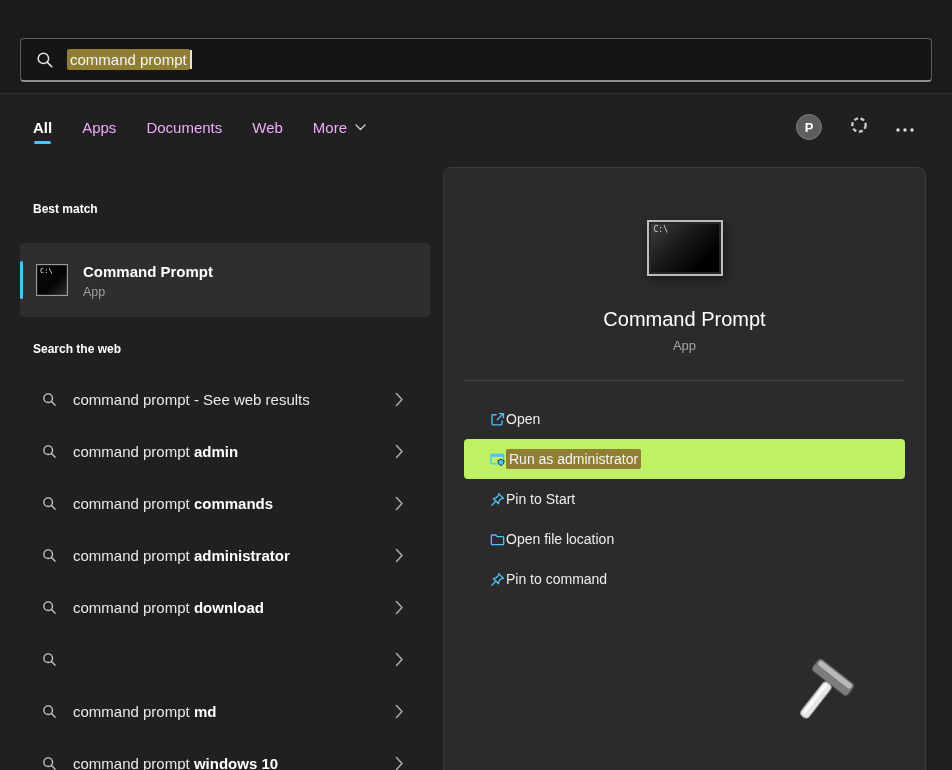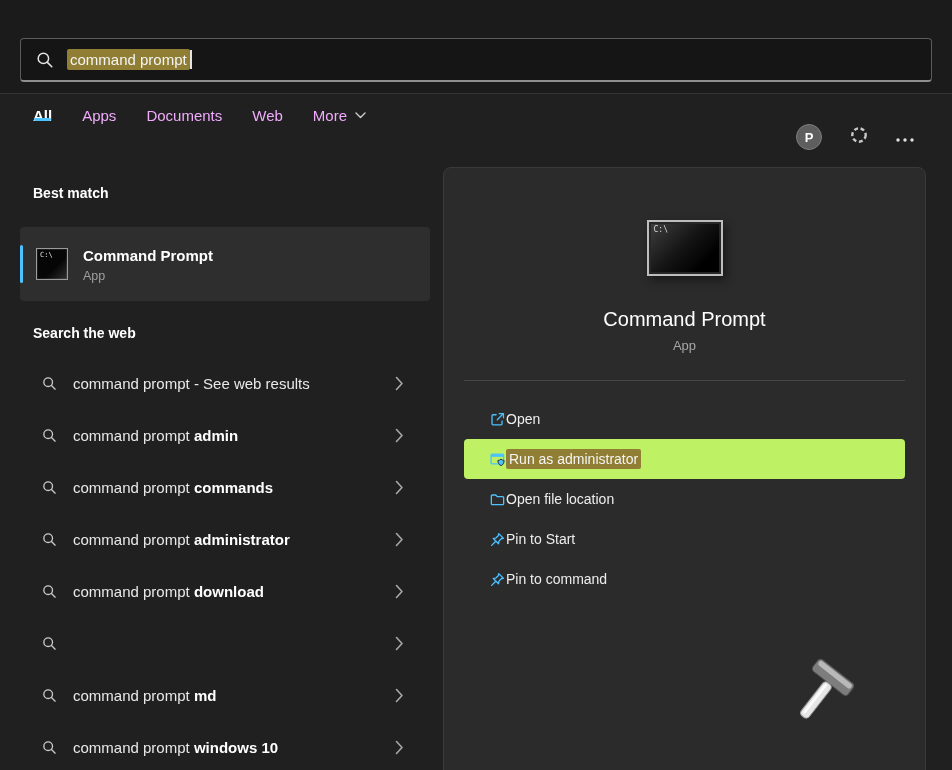--- a/index.html
+++ b/index.html
@@ -15,39 +15,39 @@
     height:44px; background:#151515; border:1px solid #5c5c5c; border-bottom:2px solid #8f8f8f;
     border-radius:4px; display:flex; align-items:center; padding:0 15px; gap:13px;
   }
   .query { font-size:15px; display:flex; align-items:center; }
   .hl {
     background:var(--highlight-yellow,#8f7e33); color:#f5f5f5;
     padding:2px 3px; border-radius:2px;
   }
   .caret { width:2px; height:19px; background:#e3e3e3; display:inline-block; }
   
-  .tabsrow { display:flex; align-items:flex-start; margin:13px 38px 0 33px; height:40px;flex-direction:column; }
+  .tabsrow { display:flex; align-items:center; margin:13px 38px 0 33px; height:40px; }
   .tabs { display:flex; gap:30px; align-items:center; height:100%; }
   .tab { position:relative; height:100%; display:flex; align-items:center; font-size:15px; color:#f0abfc; }
   .tab.active { font-weight:600; color:#fff; }
   .tab.active::after {
     content:""; position:absolute; left:1px; right:1px; bottom:3px; height:3px;
     border-radius:2px; background:var(--accent-blue,#4cc2ff);
   }
   .dchev { margin-left:8px; display:flex; color:#cfcfcf; }
   .hactions { margin-left:auto; display:flex; align-items:center; gap:27px; }
   .avatar {
     width:26px; height:26px; border-radius:50%; background:#5e5e5e; border:1px solid #7d7d7d;
     display:flex; align-items:center; justify-content:center; font-size:13px; font-weight:600; color:#fff;
   }
   .iconbtn { display:flex; align-items:center; justify-content:center; }
   
   .content { display:flex; gap:13px; padding:0 26px 0 20px; margin-top:20px; align-items:flex-start; }
   .leftcol { width:410px; flex:none; }
-  .h2 { font-size:14px; font-weight:600; margin:16px 0 0 13px; line-height:20px; color:#fff; }
+  .h2 { font-size:12px; font-weight:600; margin:32px 0 0 13px; line-height:20px; color:#fff; }
   .bestcard {
     margin-top:24px; height:74px; background:#2e2e2e; border-radius:4px;
     display:flex; align-items:center; padding:0 16px; gap:15px; position:relative;
   }
   .accentbar { position:absolute; left:0; top:18px; bottom:18px; width:3px; border-radius:2px; background:var(--accent-blue,#4cc2ff); }
   .smallicon { width:32px; height:32px; background:#060606; border:1px solid #9b9b9b; box-shadow:inset 0 0 0 1px #1d1d1d; position:relative; flex:none; }
   .smallicon .lbl { position:absolute; top:2px; left:3px; font-size:7px; color:#e0e0e0; font-family:"DejaVu Sans Mono",monospace; }
   .smallicon .shine { position:absolute; inset:0; background:linear-gradient(315deg,rgba(255,255,255,.16),transparent 40%); }
   .bm-title { font-size:15px; font-weight:600; line-height:20px; }
   .bm-sub { font-size:12.5px; color:#9f9f9f; margin-top:3px; }
@@ -302,34 +302,34 @@
             <svg width="17" height="17" viewBox="0 0 18 18">
                 <rect x="2.2" y="3.4" width="13.2" height="10.2" rx="1" fill="none" stroke="currentColor" stroke-width="1.4"></rect>
                 <rect x="2.2" y="3.4" width="13.2" height="2.8" fill="currentColor"></rect>
                 <path d="M12.7 8.6 c1 .9 2.2 1.4 3.3 1.4 0 2.7-1.3 4.7-3.3 5.5 -2-.8-3.3-2.8-3.3-5.5 1.1 0 2.3-.5 3.3-1.4 z" fill="currentColor" stroke="#2b2b2b" stroke-width="1"></path>
               </svg>
           </span>
           <span class="hl">Run as administrator</span>
         </div>
         <div class="arow">
           <span class="aicon">
-            <svg width="17" height="17" viewBox="0 0 18 18" fill="none" stroke="currentColor" stroke-width="1.4" stroke-linejoin="round">
-                <path d="M2.5 5.2 a1 1 0 0 1 1-1 h3.6 l1.8 1.8 h5.6 a1 1 0 0 1 1 1 v6.5 a1 1 0 0 1 -1 1 h-11 a1 1 0 0 1 -1-1 z"></path>
-              </svg>
-          </span>
-          <span>Open file location</span>
-        </div>
-        <div class="arow">
-          <span class="aicon">
             <svg width="17" height="17" viewBox="0 0 18 18" fill="none" stroke="currentColor" stroke-width="1.4" stroke-linecap="round" stroke-linejoin="round">
                 <path d="M10.3 2.8 L15.2 7.7 L13 8.2 L10.5 10.7 L10.1 13.5 L4.5 7.9 L7.3 7.5 L9.8 5 Z"></path>
                 <path d="M6.7 11.3 L2.8 15.2"></path>
               </svg>
           </span>
           <span>Pin to Start</span>
+        </div>
+        <div class="arow">
+          <span class="aicon">
+            <svg width="17" height="17" viewBox="0 0 18 18" fill="none" stroke="currentColor" stroke-width="1.4" stroke-linejoin="round">
+                <path d="M2.5 5.2 a1 1 0 0 1 1-1 h3.6 l1.8 1.8 h5.6 a1 1 0 0 1 1 1 v6.5 a1 1 0 0 1 -1 1 h-11 a1 1 0 0 1 -1-1 z"></path>
+              </svg>
+          </span>
+          <span>Open file location</span>
         </div>
         <div class="arow">
           <span class="aicon">
             <svg width="17" height="17" viewBox="0 0 18 18" fill="none" stroke="currentColor" stroke-width="1.4" stroke-linecap="round" stroke-linejoin="round">
                 <path d="M10.3 2.8 L15.2 7.7 L13 8.2 L10.5 10.7 L10.1 13.5 L4.5 7.9 L7.3 7.5 L9.8 5 Z"></path>
                 <path d="M6.7 11.3 L2.8 15.2"></path>
               </svg>
           </span>
           <span>Pin to command</span>
         </div>

